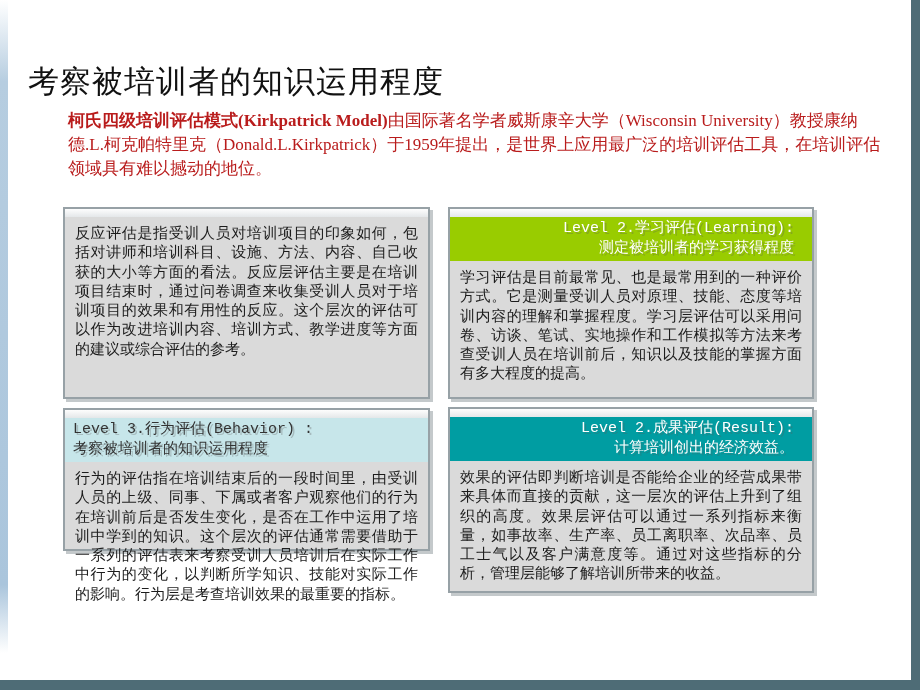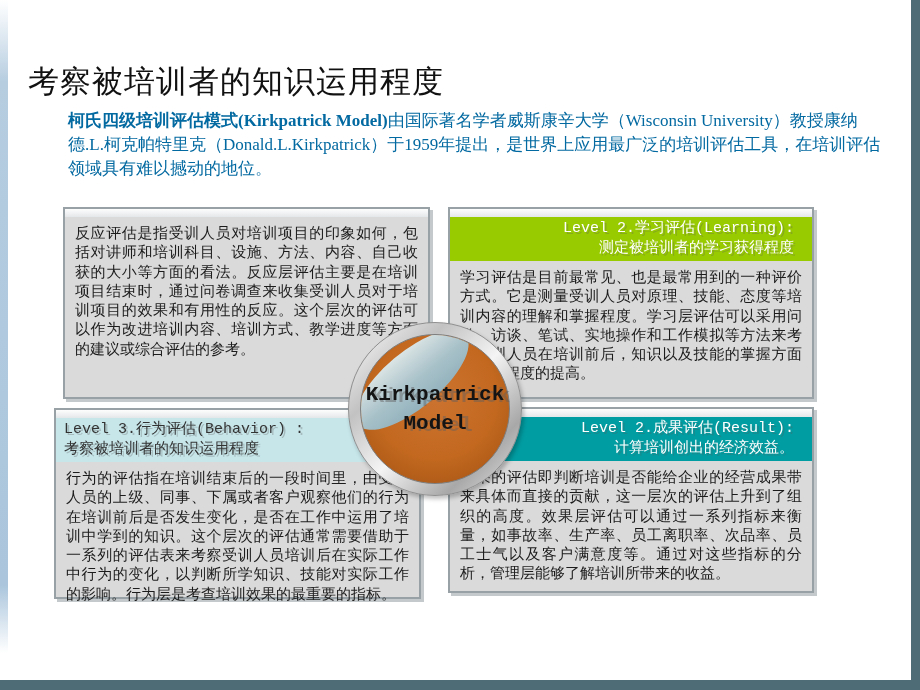--- a/index.html
+++ b/index.html
@@ -14,42 +14,42 @@
     background:linear-gradient(180deg,#ffffff 0%,#b6cde0 12%,#aac5dc 86%,#ffffff 96%);}
   
   .page-title{
     position:absolute;left:28px;top:40px;width:860px;
     font-family:"Liberation Serif","DejaVu Serif",serif;
     font-size:31px;letter-spacing:1px;color:#111111;font-weight:400;
   }
   .intro{
     position:absolute;left:68px;top:92px;width:815px;
     font-family:"Liberation Serif","DejaVu Serif",serif;
-    font-size:17px;line-height:24px;color:#0369a1;
+    font-size:17px;line-height:24px;color:#b91c1c;
   }
   .intro .lead{font-weight:700;}
   
   .qbox{
     position:absolute;border:2px solid #97a1a6;background:#dadada;
     box-shadow:3px 3px 0 rgba(125,135,140,0.45);box-sizing:border-box;
   }
   .qbox-topstrip{height:8px;background:linear-gradient(180deg,#fdfdfd,#e4e7e9);}
   .qbox-header{
     font-family:"Liberation Mono","DejaVu Sans Mono",monospace;
     font-size:15px;line-height:20px;padding:2px 8px;white-space:nowrap;
     text-shadow:2px 2px 0 rgba(90,90,90,0.30);
   }
   .qbox-header.align-right{text-align:right;padding-right:18px;padding-left:32px;}
   .qbox-body{
     padding:6px 10px 0 10px;font-size:15px;line-height:19.3px;color:#1c1c1c;
     text-align:justify;
   }
   .box1{left:63px;top:207px;width:367px;height:192px;}
   .box2{left:448px;top:207px;width:366px;height:192px;}
-  .box3{left:54px;top:408px;width:367px;height:191px;}
+  .box3{left:63px;top:408px;width:367px;height:143px;}
   .box4{left:448px;top:407px;width:366px;height:186px;}
   
   .medal{
     position:absolute;left:348px;top:322px;width:172px;height:172px;border-radius:50%;
     background:linear-gradient(135deg,#ffffff 0%,#c2c2c2 28%,#f4f4f4 52%,#a8a8a8 78%,#e9e9e9 100%);
     border:1px solid #8f8f8f;box-shadow:2px 3px 4px rgba(0,0,0,0.25);z-index:5;
   }
   .orb{
     position:absolute;left:11px;top:11px;right:11px;bottom:11px;border-radius:50%;
     background:radial-gradient(circle at 50% 42%,#cc7330 0%,#c2681f 55%,#9d4f12 100%);
@@ -107,23 +107,14 @@
 
   <div class="qbox box4">
     <div class="qbox-topstrip"></div>
     <div class="qbox-header align-right" style="background: rgb(0, 157, 162); color: rgb(255, 255, 255);">
       <div>Level 2.成果评估(Result):</div>
       <div>计算培训创出的经济效益。</div>
     </div>
     <div class="qbox-body">效果的评估即判断培训是否能给企业的经营成果带来具体而直接的贡献，这一层次的评估上升到了组织的高度。效果层评估可以通过一系列指标来衡量，如事故率、生产率、员工离职率、次品率、员工士气以及客户满意度等。通过对这些指标的分析，管理层能够了解培训所带来的收益。</div>
   </div>
 
-  <div class="medal">
-    <div class="orb">
-      <div class="gloss"></div>
-    </div>
-    <div class="medal-label">
-      <span>Kirkpatrick</span>
-      <span>Model</span>
-    </div>
-  </div>
 
 </div>
 
 </body></html>

